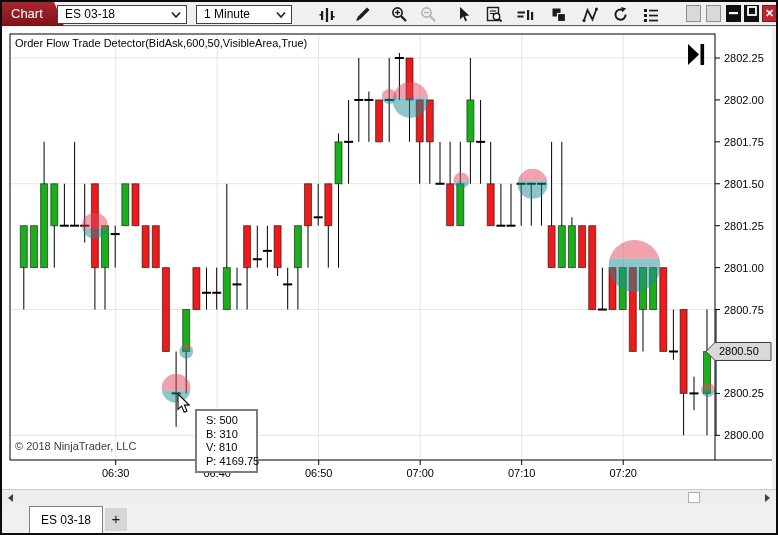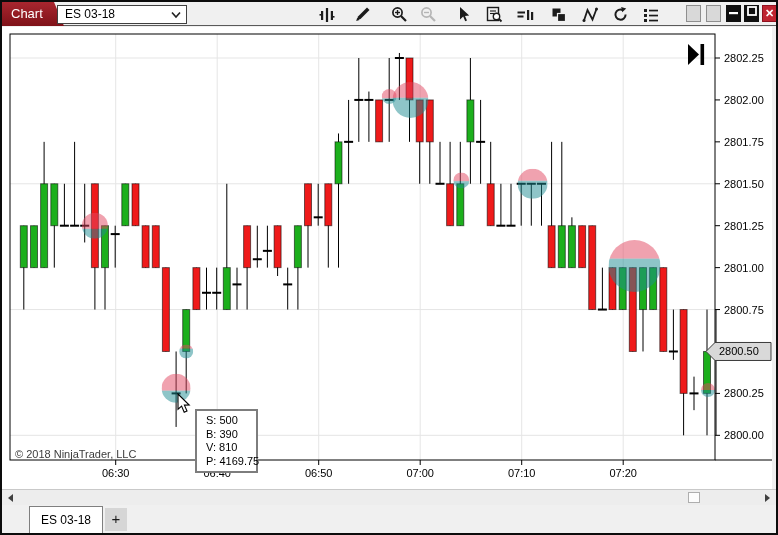--- a/index.html
+++ b/index.html
@@ -15,21 +15,21 @@
   #dd-instrument{left:55px;width:130px;}
   #dd-period{left:194px;width:96px;}
   .tbicon{position:absolute;top:4px;width:17px;height:17px;display:flex;align-items:center;justify-content:center;}
   .winbtn{position:absolute;top:3px;width:15px;height:17px;border:1px solid #8f8f8f;background:#d9d9d9;}
   .winbtn.dark{background:#101010;border-color:#101010;color:#fff;font-size:10px;text-align:center;}
   .winbtn.close{background:#bf2430;border-color:#8f1220;color:#fff;font-weight:bold;font-size:11px;text-align:center;line-height:15px;}
   
   #chart-region{position:absolute;left:0;top:25px;width:770px;height:462px;background:#fff;}
   #chart-svg{position:absolute;left:0;top:0;pointer-events:auto;}
   #indicator-label{position:absolute;left:13px;top:10px;font-size:11px;color:#000;}
-  #copyright{position:absolute;left:13px;top:413px;font-size:11px;color:#3c3c3c;margin-top:8px;}
+  #copyright{position:absolute;left:13px;top:413px;font-size:11px;color:#3c3c3c;}
   #skip-icon{position:absolute;left:686px;top:17px;}
   #tooltip{position:absolute;left:193px;top:382px;width:63px;background:#fff;border:2px solid #7d7d7d;padding:3px 4px 3px 9px;}
   #tooltip div{font-size:11px;line-height:13.5px;color:#000;white-space:nowrap;}
   #cursor{position:absolute;left:175px;top:366px;}
   
   #hscroll{position:absolute;left:0;top:487px;width:774px;height:16px;background:#ededed;border-top:1px solid #c9c9c9;}
   .scroll-arrow{position:absolute;top:4px;width:0;height:0;border-top:4px solid transparent;border-bottom:4px solid transparent;}
   #scroll-left{left:6px;border-right:5px solid #404040;}
   #scroll-right{right:6px;border-left:5px solid #404040;}
   #scroll-thumb{position:absolute;left:686px;top:2px;width:12px;height:11px;background:#fcfcfc;border:1px solid #aeaeae;}
@@ -43,20 +43,26 @@
 </head>
 <body>
 
 <div id="window">
 
   <div id="titlebar">
     <div id="chart-tab">Chart</div>
 
     <div class="dropdown" id="dd-instrument">
       <span>ES 03-18</span>
+      <svg class="chev" width="10" height="8" viewBox="0 0 10 8">
+          <polyline points="1,1.5 5,6 9,1.5" fill="none" stroke="#222" stroke-width="1.6"></polyline>
+        </svg>
+    </div>
+    <div class="dropdown" id="dd-period">
+      <span>1 Minute</span>
       <svg class="chev" width="10" height="8" viewBox="0 0 10 8">
           <polyline points="1,1.5 5,6 9,1.5" fill="none" stroke="#222" stroke-width="1.6"></polyline>
         </svg>
     </div>
 
     <span class="tbicon" style="left:316px">
       <svg width="16" height="16" viewBox="0 0 16 16">
           <g fill="#1c1c1c">
             <rect x="2" y="4" width="2.2" height="9"></rect>
             <rect x="6.9" y="1" width="2.2" height="14"></rect>
@@ -415,28 +421,29 @@
           <line x1="519.7" y1="433" x2="519.7" y2="438" stroke="#000" stroke-width="1"></line>
           <text x="519.7" y="450" font-size="11" fill="#000" text-anchor="middle">07:10</text>
           <line x1="621.2" y1="433" x2="621.2" y2="438" stroke="#000" stroke-width="1"></line>
           <text x="621.2" y="450" font-size="11" fill="#000" text-anchor="middle">07:20</text>
         </g>
         <g>
           <polygon points="704,324.47499999999997 713,315.47499999999997 769,315.47499999999997 769,333.47499999999997 713,333.47499999999997" fill="#d9d9d9" stroke="#3a3a3a" stroke-width="1"></polygon>
           <text x="717" y="328.47499999999997" font-size="11" fill="#000">2800.50</text>
         </g>
       </svg>
+    <div id="indicator-label">Order Flow Trade Detector(BidAsk,600,50,VisibleArea,True)</div>
     <div id="copyright">© 2018 NinjaTrader, LLC</div>
     <svg id="skip-icon" width="18" height="23" viewBox="0 0 18 23">
       <polygon points="0,0 11,10.5 0,21" fill="#000"></polygon>
         <rect x="12.5" y="0" width="3.6" height="21" fill="#000"></rect>
     </svg>
     <div id="tooltip">
       <div>S: 500</div>
-      <div>B: 390</div>
+      <div>B: 310</div>
       <div>V: 810</div>
       <div>P: 4169.75</div>
     </div>
     <svg id="cursor" width="14" height="21" viewBox="0 0 14 21">
       <path d="M1,1 L1,16.2 L4.6,13.1 L7.2,19.2 L10,18 L7.4,12.1 L12.2,12 Z" fill="#fff" stroke="#000" stroke-width="1.1"></path>
     </svg>
   </div>
 
   <div id="hscroll">
     <span class="scroll-arrow" id="scroll-left"></span>

